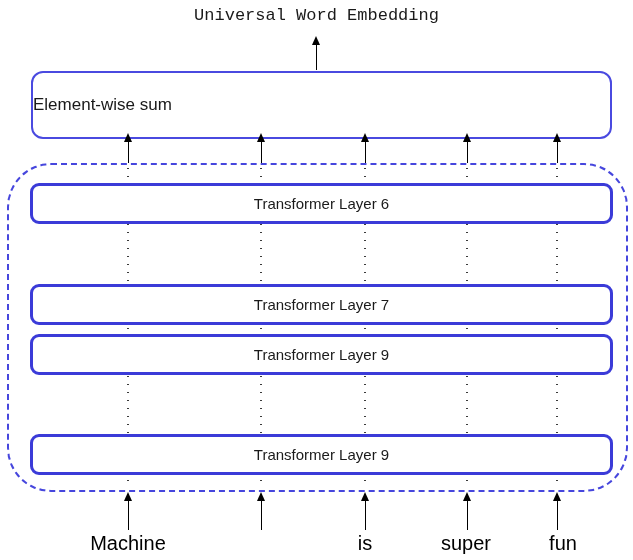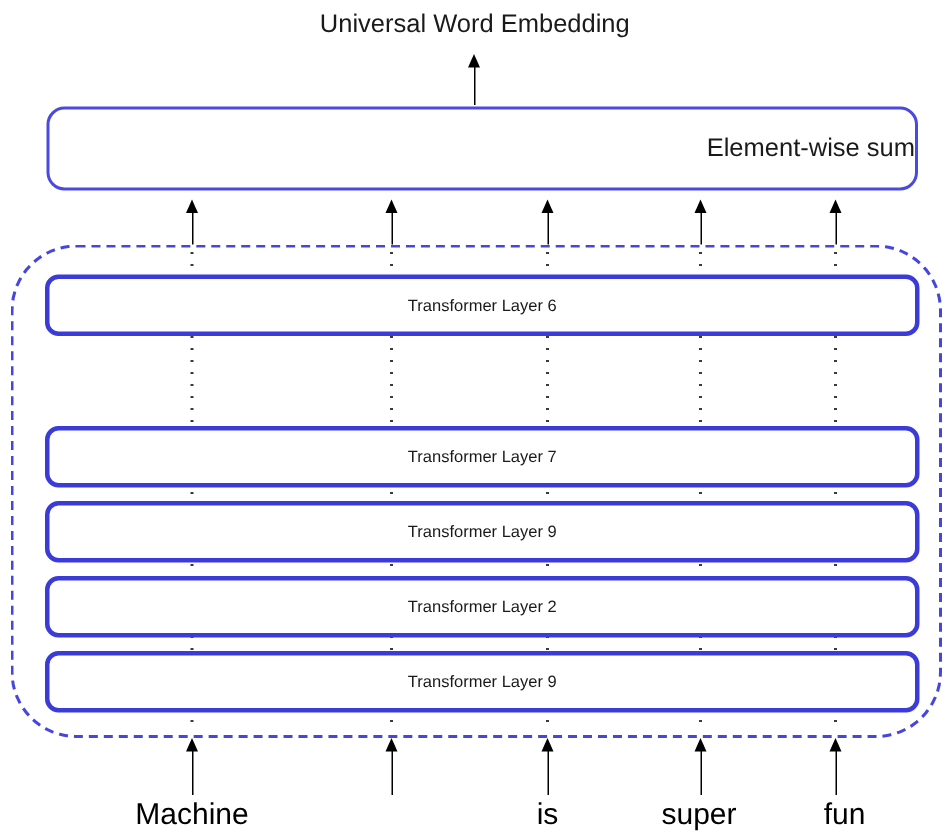--- a/index.html
+++ b/index.html
@@ -3,43 +3,43 @@
 <meta charset="utf-8">
 <style>
   html,body { margin:0; padding:0; background:#fff; }
   .canvas {
     position:relative; width:633px; height:560px; background:#ffffff;
     font-family:"Liberation Sans", sans-serif; overflow:hidden;
     color:var(--text_color,#1a1a1a);
   }
   .title {
     position:absolute; left:0; right:0; top:6px; text-align:center;
-    font-size:17px; line-height:20px;
+    font-size:17px; line-height:20px;font-family:Liberation Mono, monospace;
   }
   .sum-box {
-    position:absolute; left:31px; top:71px; width:581px; height:56px;
+    position:absolute; left:31px; top:71px; width:581px; height:68px;
     box-sizing:border-box; border:2px solid var(--sum_border,#4a4ae0);
     border-radius:12px; background:#fff; display:flex; align-items:center;
-    justify-content:flex-end; font-size:17px; z-index:3;
+    justify-content:flex-start; font-size:17px; z-index:3;
   }
   .encoder {
     position:absolute; left:7px; top:163px; width:621px; height:329px;
     box-sizing:border-box; border:2px dashed var(--container_border,#4646dd);
     border-radius:44px; background:transparent; z-index:0;
   }
   .dotted-col {
     position:absolute; top:168px; height:318px; width:2px; z-index:1;
     background:repeating-linear-gradient(to bottom,
       #3a3a3a 0 1.5px, transparent 1.5px 8px);
   }
   .layer {
     position:absolute; left:30px; width:583px; height:41px;
     box-sizing:border-box; border:3px solid var(--layer_border,#3b3bd8);
     border-radius:9px; background:#fff; display:flex; align-items:center;
-    justify-content:center; font-size:11px; z-index:2;
+    justify-content:center; font-size:15px; z-index:2;
   }
   .arrow { position:absolute; width:0; z-index:4; }
   .arrow .shaft {
     position:absolute; left:-0.5px; top:7px; bottom:0; width:1px;
     background:var(--arrow_color,#000);
   }
   .arrow .head {
     position:absolute; left:-4.5px; top:0; width:0; height:0;
     border-left:4.5px solid transparent; border-right:4.5px solid transparent;
     border-bottom:9px solid var(--arrow_color,#000);
@@ -97,23 +97,20 @@
 
   <div class="layer" style="top:183px">
     <span>Transformer Layer 6</span>
   </div>
   <div class="layer" style="top:284px">
     <span>Transformer Layer 7</span>
   </div>
   <div class="layer" style="top:334px">
     <span>Transformer Layer 9</span>
   </div>
-  <div class="layer" style="top:384px">
-    <span>Transformer Layer 2</span>
-  </div>
   <div class="layer" style="top:434px">
     <span>Transformer Layer 9</span>
   </div>
 
   <div class="arrow" style="left:128px; top:492px; height:38px">
       <span class="head"></span>
       <span class="shaft"></span>
     </div>
   <div class="arrow" style="left:261px; top:492px; height:38px">
       <span class="head"></span>

